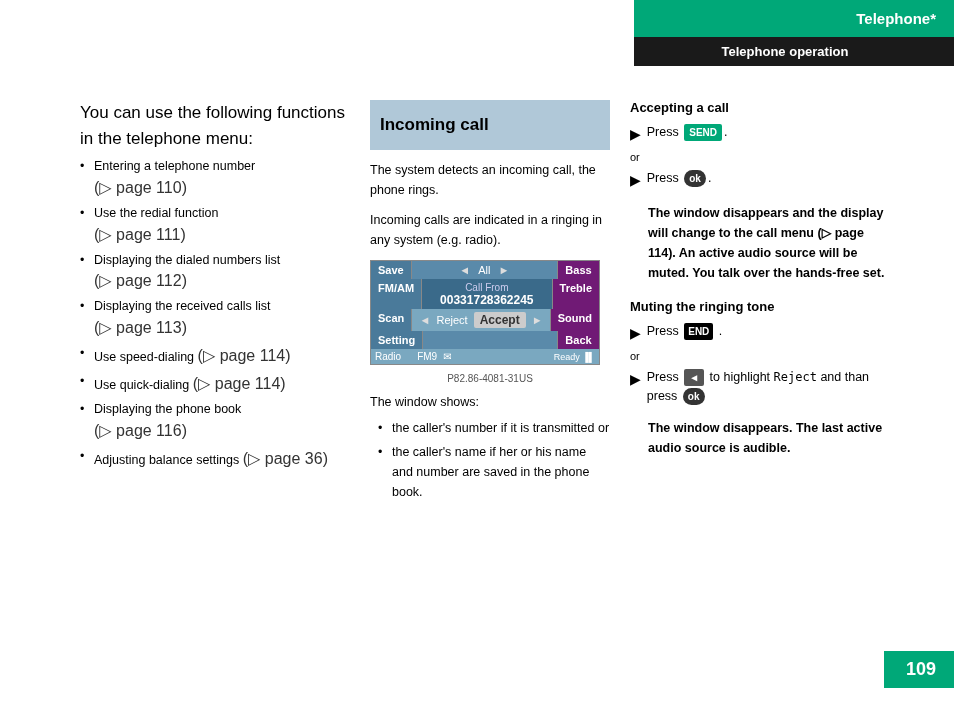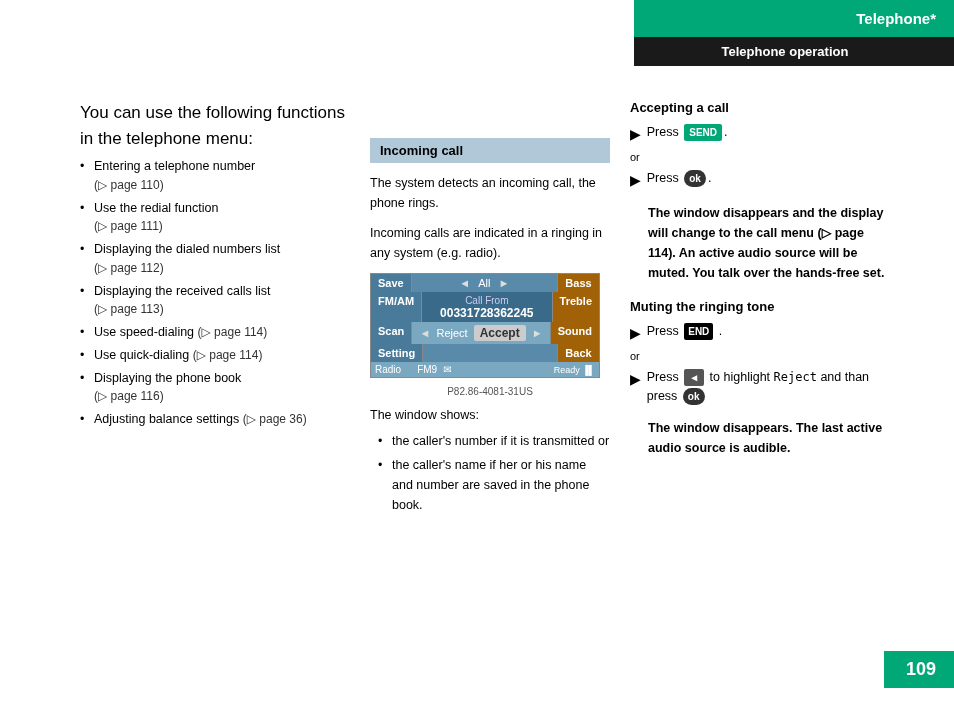--- a/index.html
+++ b/index.html
@@ -85,37 +85,36 @@
       padding-left: 14px;
       position: relative;
       margin-bottom: 4px;
     }
     .bullet-list li::before {
       content: '•';
       position: absolute;
       left: 0;
     }
     .page-ref {
-      font-size: 12px;
+      font-size: 16px;
       color: #333;
     }
 
     
     .mid-col {
       width: 260px;
       flex-shrink: 0;
       padding-right: 20px;
     }
     .section-heading {
       background: #b0c8d8;
       font-weight: bold;
-      font-size: 13px;
-      padding: 5px 10px;
+      font-size: 17px;
+      padding: 15px 10px;
       margin-bottom: 10px;
-      margin-top: 38px;
     }
     .section-text {
       font-size: 12.5px;
       line-height: 1.6;
       margin-bottom: 10px;
     }
 
     
     .radio-display {
       border: 1px solid #888;
@@ -133,21 +132,21 @@
       background: #4a7a9a;
       color: #fff;
       font-size: 11px;
       font-weight: bold;
       padding: 3px 7px;
       border-right: 1px solid #888;
       min-width: 38px;
       text-align: center;
     }
     .rd-btn-right {
-      background: #a16207;
+      background: #701a75;
       color: #fff;
       font-size: 11px;
       font-weight: bold;
       padding: 3px 7px;
       border-left: 1px solid #888;
       min-width: 42px;
       text-align: center;
       margin-left: auto;
     }
     .rd-middle {

